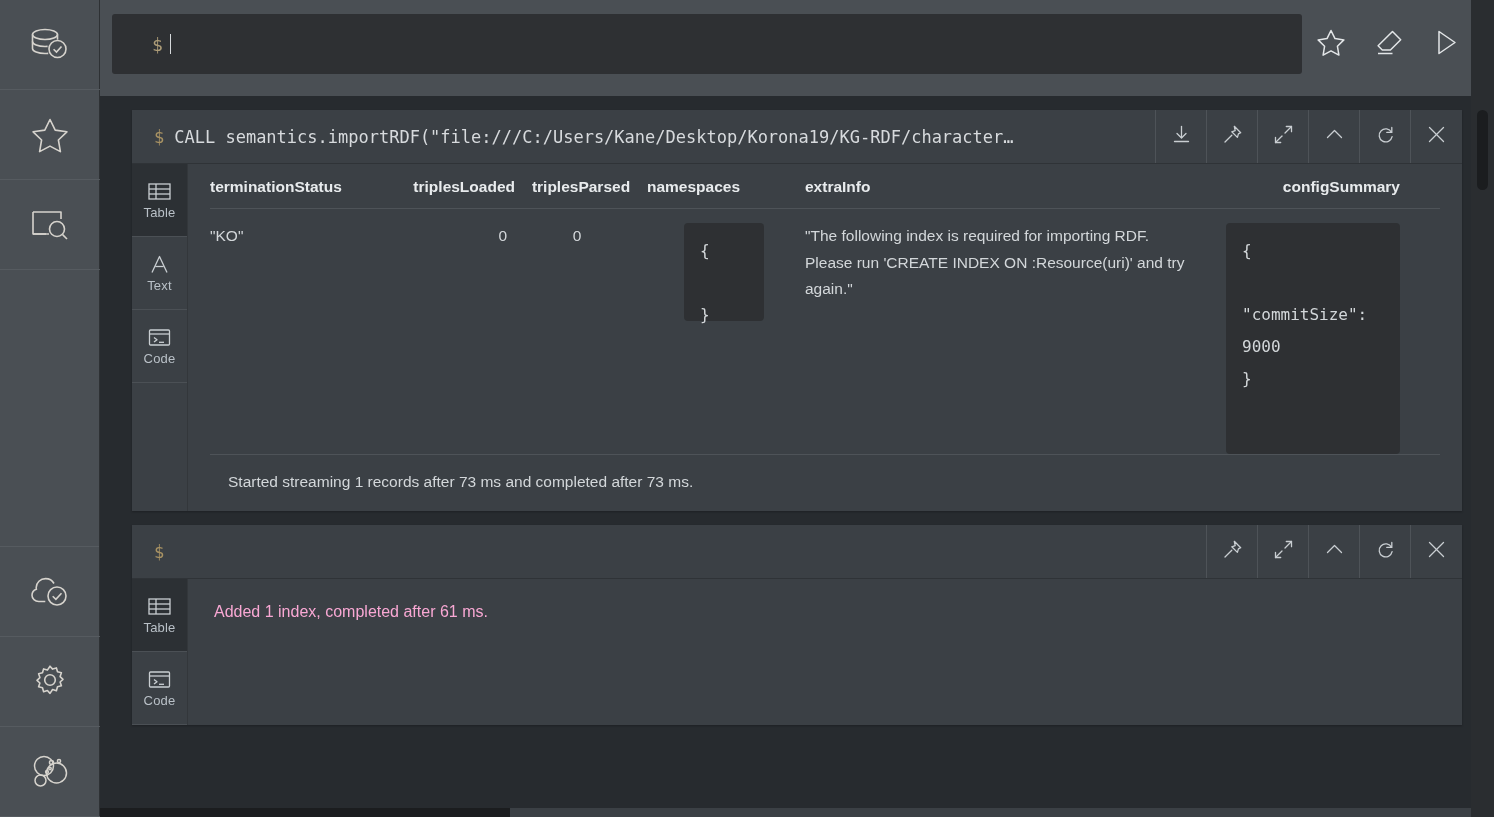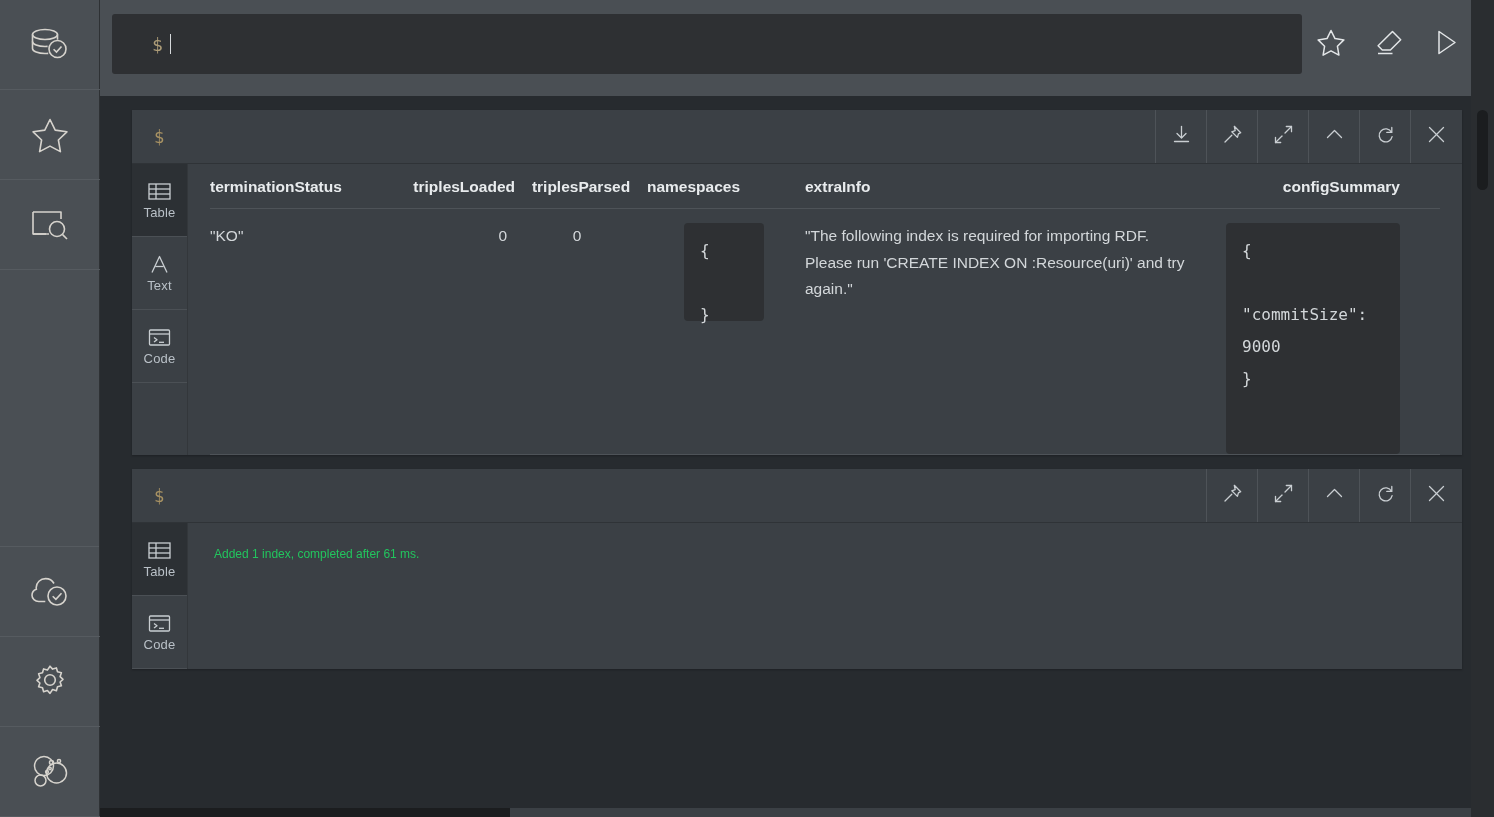--- a/index.html
+++ b/index.html
@@ -183,22 +183,22 @@
 
   .status-bar {
     padding: 18px 0 20px 40px;
     color: #d3d7da;
     font-size: 15.5px;
     background: #3b4045;
   }
 
   .simple-result {
     padding: 24px 0 0 26px;
-    color: #22c55e;
-    font-size: 12px;
+    color: #f9a8d4;
+    font-size: 16px;
     min-height: 140px;
   }
 
   
   .vscroll {
     position: absolute; right: 6px; top: 110px;
     width: 11px; height: 80px;
     background: #1b1d1f; border-radius: 6px;
   }
   .vscroll-track {
@@ -323,20 +323,21 @@
         </div>
       </div>
     </div>
 
     <div class="stream">
 
       <div class="frame">
         <div class="frame-header">
           <div class="frame-cmd">
             <span class="dollar">$</span>
+            <span>CALL semantics.importRDF("file:///C:/Users/Kane/Desktop/Korona19/KG-RDF/character…</span>
           </div>
           <div class="fh-btn">
             <span>
               <svg width="21" height="21" viewBox="0 0 21 21" fill="none" stroke="#c9ced2" stroke-width="1.3" stroke-linejoin="round" stroke-linecap="round">
                 <path d="M10.5 2.5v11"></path>
                   <path d="M6 9.5l4.5 4.5L15 9.5"></path>
                   <path d="M3.5 17.5h14"></path>
               </svg>
             </span>
           </div>
@@ -439,20 +440,21 @@
                 </div>
                 <div class="td c-extrainfo">"The following index is required for importing RDF. Please run 'CREATE INDEX ON :Resource(uri)' and try again."</div>
                 <div class="td c-config">
                   <div class="jsonbox cfg">{
 
 "commitSize": 9000
 }</div>
                 </div>
               </div>
             </div>
+            <div class="status-bar">Started streaming 1 records after 73 ms and completed after 73 ms.</div>
           </div>
         </div>
       </div>
 
       <div class="frame">
         <div class="frame-header">
           <div class="frame-cmd">
             <span class="dollar">$</span>
           </div>
           <div class="fh-btn">

